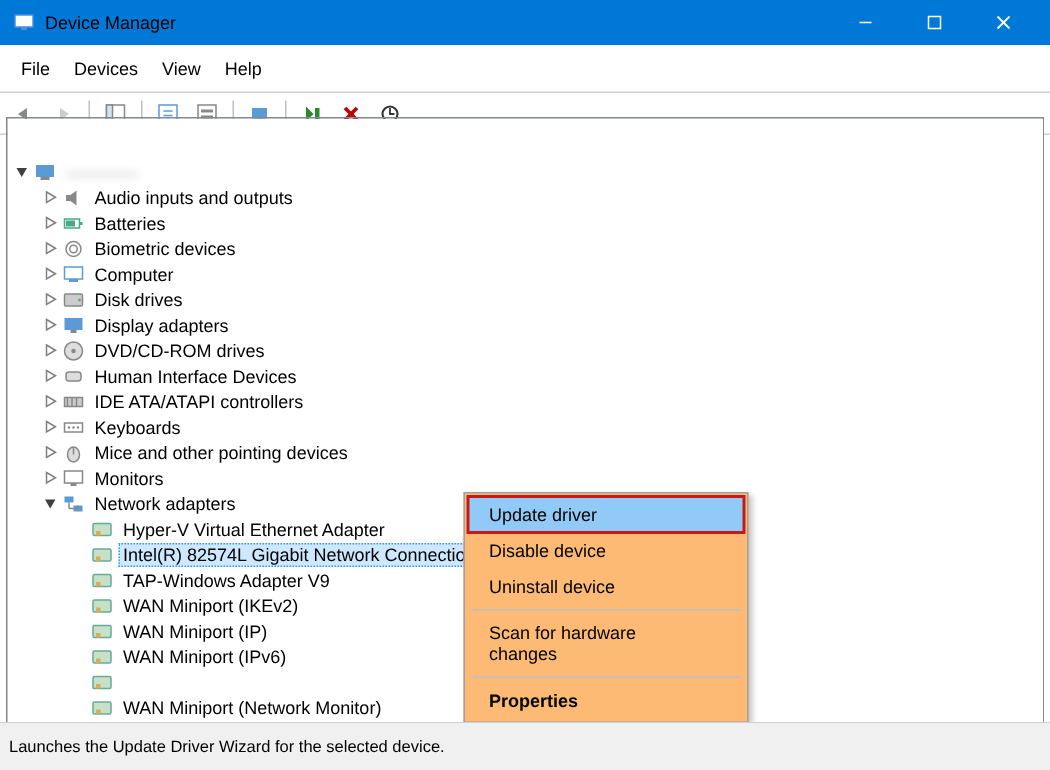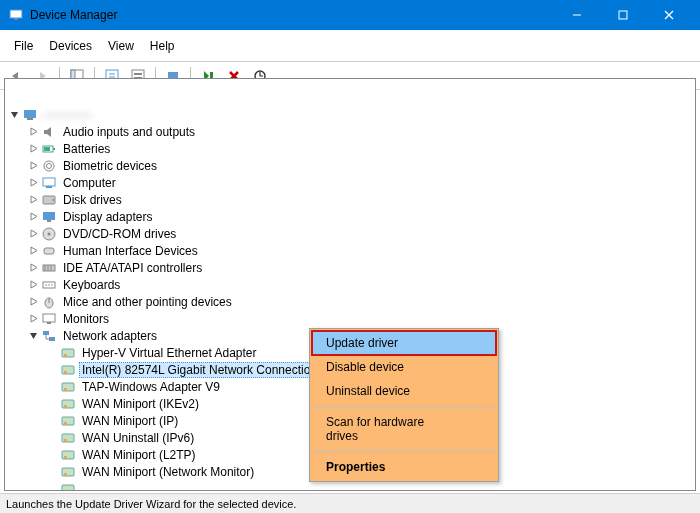--- a/index.html
+++ b/index.html
@@ -27,21 +27,21 @@
 .label { padding: 0 3px; }
 .label.selected { background: #cde8ff; border: 1px dotted #3399ff; padding: 0 2px; }
 .blurred { filter: blur(3px); color: #888; }
 
 .ctxmenu { position: absolute; background: #fdba74; border: 1px solid #a0a0a0; box-shadow: 2px 2px 4px rgba(0,0,0,0.25); font-size: 12px; padding: 2px; }
 .ctxmenu .citem { padding: 5px 60px 5px 14px; cursor: default; }
 .ctxmenu .citem.highlight { background: #91c9f7; outline: 2px solid #c81818; outline-offset: -1px; }
 .ctxmenu .csep { height: 1px; background: #c0c0c0; margin: 3px 2px; }
 .ctxmenu .citem.bold { font-weight: bold; }
 
-.statusbar { position: absolute; bottom: 0; left: 0; right: 0; height: 20px; border-top: 1px solid #d0d0d0; font-size: 11px; padding: 2px 6px; display: flex; align-items: center; background: #f0f0f0; }
+.statusbar { position: absolute; bottom: 0; left: 0; right: 0; height: 32px; border-top: 1px solid #d0d0d0; font-size: 11px; padding: 2px 6px; display: flex; align-items: center; background: #f0f0f0; }
 
 svg { display: block; }
 </style>
 </head>
 <body>
 
 <div class="titlebar">
   <span class="app-icon">
     <svg width="16" height="16" viewBox="0 0 16 16">
         <rect x="2" y="3" width="12" height="8" fill="#fff" stroke="#4a90d9"></rect>
@@ -417,33 +417,32 @@
       <div class="trow">
         <span class="indent"></span>
         <span class="indent"></span>
         <span class="expander"></span>
         <span class="nicon">
           <svg width="16" height="16">
             <rect x="2" y="4" width="12" height="8" rx="1" fill="#c7e0c7" stroke="#6a9"></rect>
             <rect x="4" y="9" width="3" height="3" fill="#da5"></rect>
           </svg>
         </span>
-        <span class="label">WAN Uninstall (IPv6)</span>
-      </div>
-      <div class="trow">
-        <span class="indent"></span>
-        <span class="indent"></span>
-        <span class="expander"></span>
-        <span class="nicon">
-          <svg width="16" height="16">
-            <rect x="2" y="4" width="12" height="8" rx="1" fill="#c7e0c7" stroke="#6a9"></rect>
-            <rect x="4" y="9" width="3" height="3" fill="#da5"></rect>
-          </svg>
-        </span>
-        <span class="label">WAN Miniport (L2TP)</span>
+        <span class="label">WAN Miniport (IPv6)</span>
+      </div>
+      <div class="trow">
+        <span class="indent"></span>
+        <span class="indent"></span>
+        <span class="expander"></span>
+        <span class="nicon">
+          <svg width="16" height="16">
+            <rect x="2" y="4" width="12" height="8" rx="1" fill="#c7e0c7" stroke="#6a9"></rect>
+            <rect x="4" y="9" width="3" height="3" fill="#da5"></rect>
+          </svg>
+        </span>
       </div>
       <div class="trow">
         <span class="indent"></span>
         <span class="indent"></span>
         <span class="expander"></span>
         <span class="nicon">
           <svg width="16" height="16">
             <rect x="2" y="4" width="12" height="8" rx="1" fill="#c7e0c7" stroke="#6a9"></rect>
             <rect x="4" y="9" width="3" height="3" fill="#da5"></rect>
           </svg>
@@ -484,20 +483,20 @@
         </span>
       </div>
     </div>
 </div>
 
 <div class="ctxmenu" id="ctx" style="left:309px; top:328px; width:190px;">
     <div class="citem highlight">Update driver</div>
     <div class="citem">Disable device</div>
     <div class="citem">Uninstall device</div>
     <div class="csep"></div>
-    <div class="citem">Scan for hardware drives</div>
+    <div class="citem">Scan for hardware changes</div>
     <div class="csep"></div>
     <div class="citem bold">Properties</div>
   </div>
 
 <div class="statusbar">
   <span>Launches the Update Driver Wizard for the selected device.</span>
 </div>
 
 </body></html>

